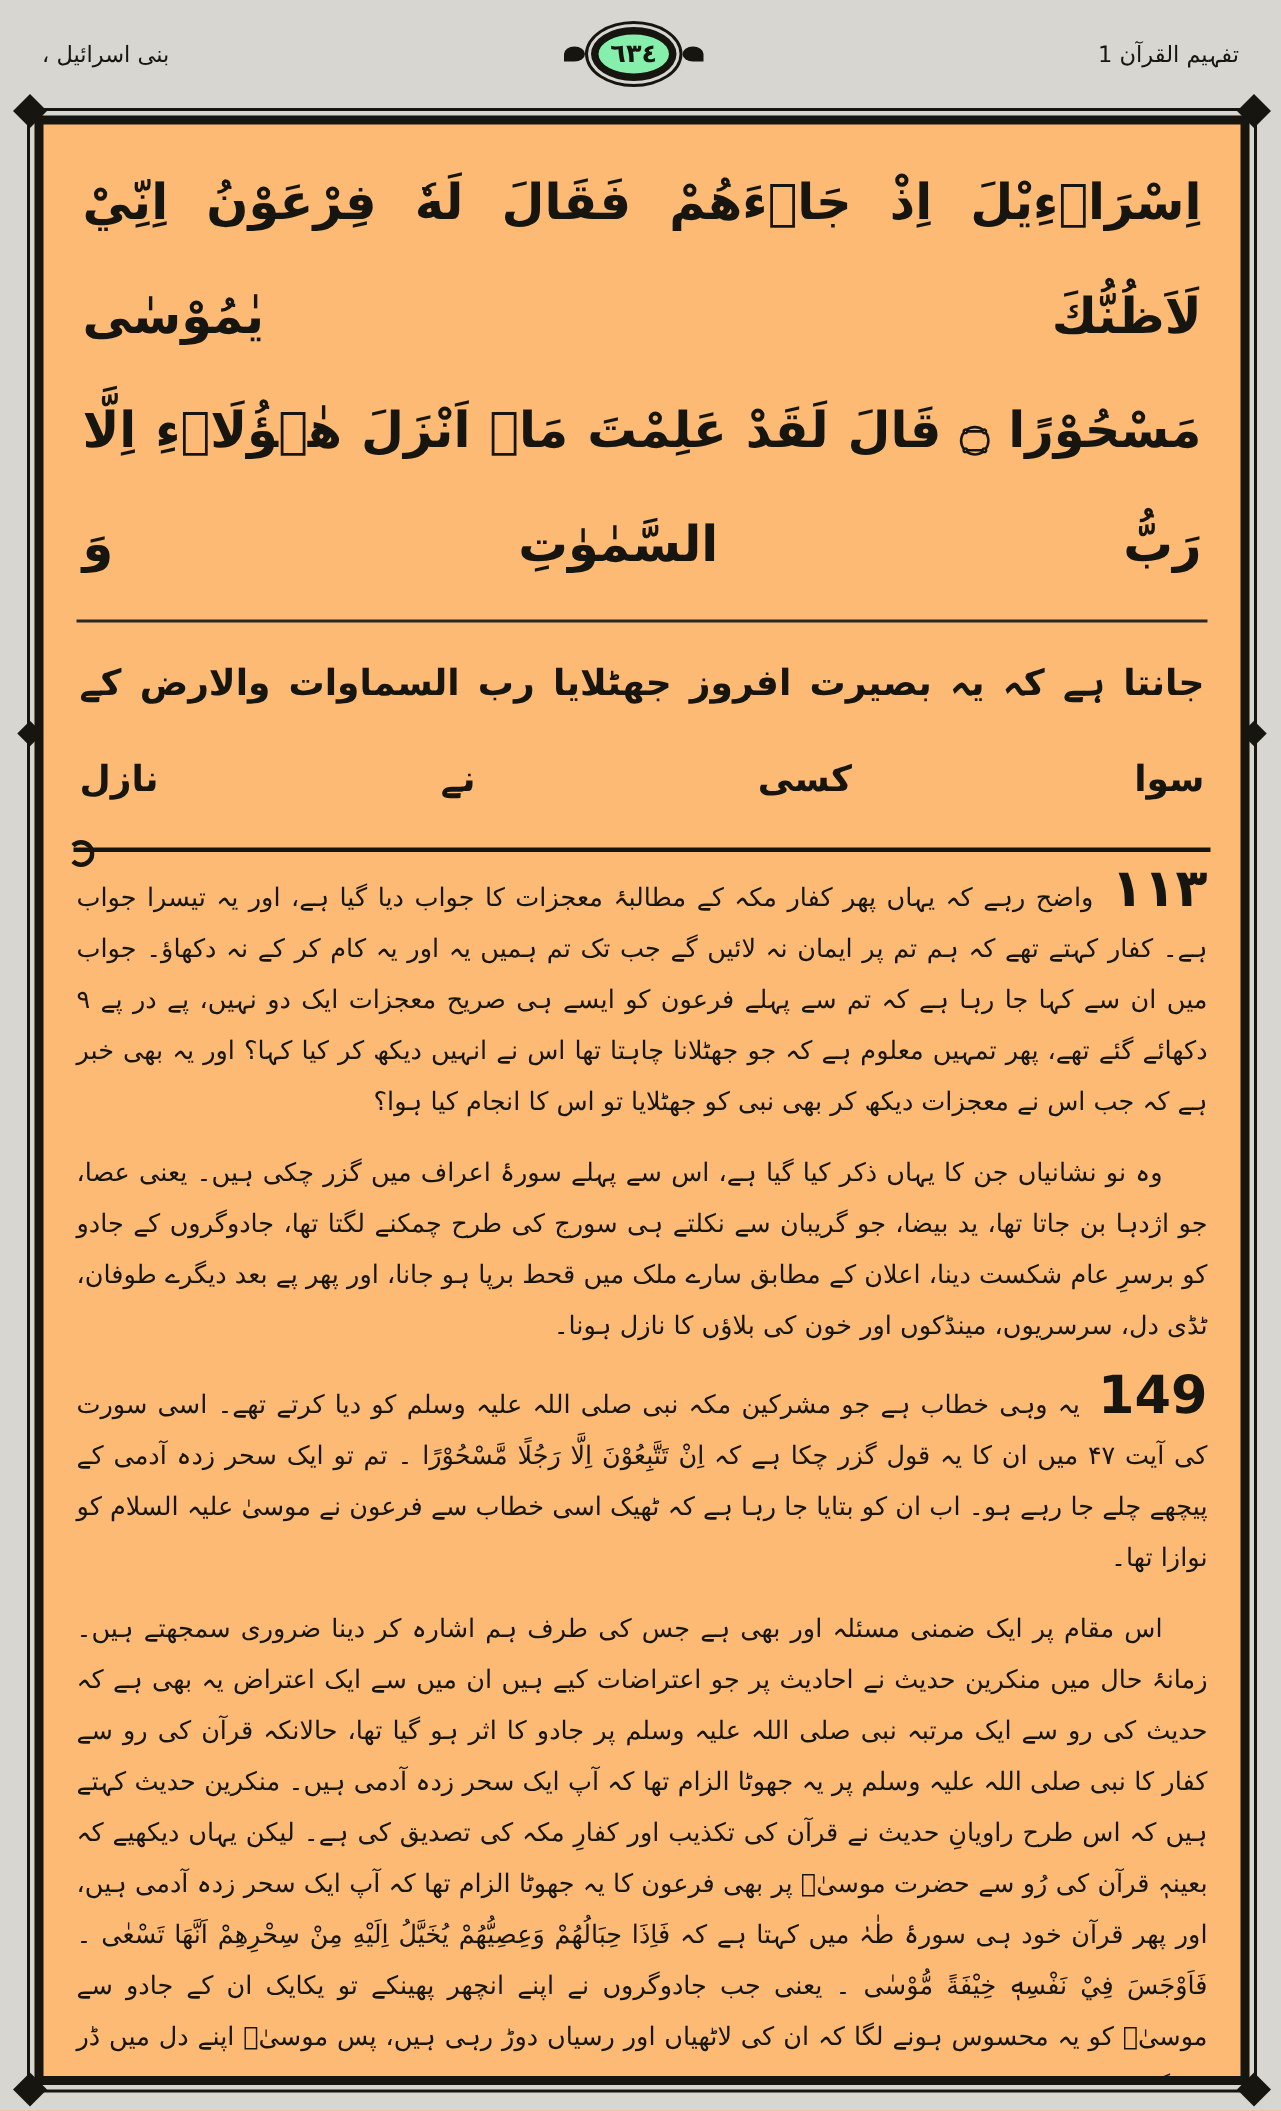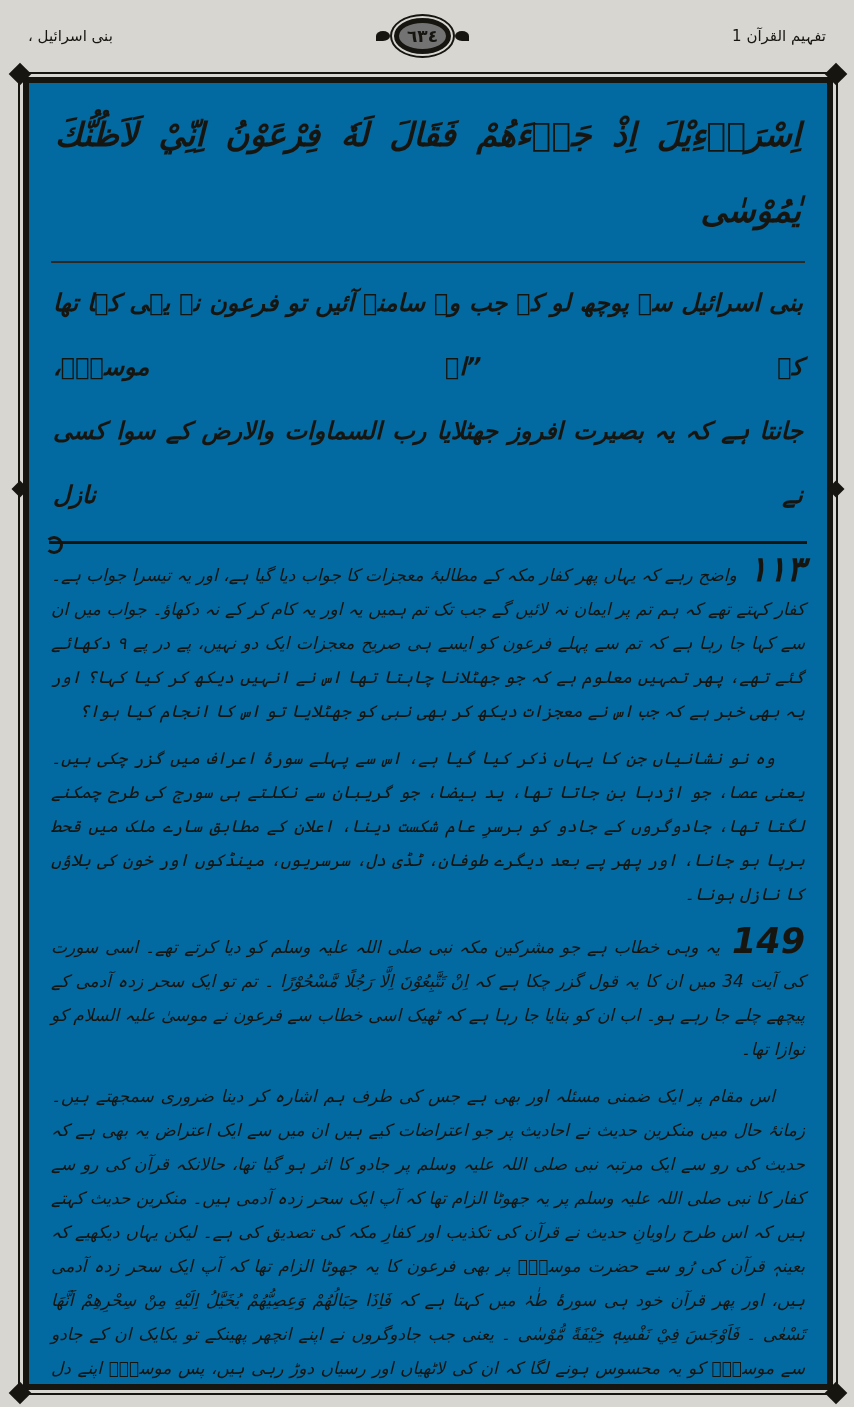--- a/index.html
+++ b/index.html
@@ -40,21 +40,21 @@
   }
   .cart-num {
     display: inline-block;
     border: 5px solid #17150f;
     outline: 2px solid #17150f;
     outline-offset: 2px;
     border-radius: 50%;
     padding: 3px 8px;
     font-size: 17px;
     font-weight: bold;
-    background: #737373;
+    background: #86efac;
   }
   .cart-wing {
     width: 14px;
     height: 10px;
     background: #17150f;
     border-radius: 50% 50% 50% 0;
   }
   .cart-wing.right { border-radius: 50% 50% 0 50%; }
 
   
@@ -67,22 +67,21 @@
     border: 2px solid #17150f;
     padding: 3px;
     box-sizing: border-box;
   }
   .frame-inner {
     height: 100%;
     box-sizing: border-box;
     border: 6px solid #17150f;
     padding: 8px 20px 0;
     overflow: hidden;
-    background: #0369a1;
-    font-style: italic;
+    background: #fdba74;
   }
   .corner {
     position: absolute;
     width: 16px;
     height: 16px;
     background: #17150f;
     transform: rotate(45deg);
   }
   .corner.tl { top: -8px; left: -8px; }
   .corner.tr { top: -8px; right: -8px; }
@@ -176,37 +175,37 @@
   <span class="corner tr"></span>
   <span class="corner bl"></span>
   <span class="corner br"></span>
   <span class="side-bump left"></span>
   <span class="side-bump right"></span>
 
   <div class="frame-inner">
 
     <section class="quran-block">
       <div class="quran-line">اِسْرَاۤءِيْلَ اِذْ جَاۤءَهُمْ فَقَالَ لَهٗ فِرْعَوْنُ اِنِّيْ لَاَظُنُّكَ يٰمُوْسٰى</div>
+      <div class="quran-line">مَسْحُوْرًا ۝ قَالَ لَقَدْ عَلِمْتَ مَاۤ اَنْزَلَ هٰۤؤُلَاۤءِ اِلَّا رَبُّ السَّمٰوٰتِ وَ</div>
     </section>
 
     <div class="thin-divider"></div>
 
     <section class="translation-block">
-      <div class="translation-line">بنی اسرائیل سے پوچھ لو کہ جب وہ سامنے آئیں تو فرعون نے یہی کہا تھا کہ ”اے موسیٰؑ،</div>
       <div class="translation-line">جانتا ہے کہ یہ بصیرت افروز جھٹلایا رب السماوات والارض کے سوا کسی نے نازل</div>
     </section>
 
     <div class="heavy-divider">
       <span class="divider-curl"></span>
     </div>
 
     <section class="commentary-block">
       <p class="commentary-para"><span class="note-marker">۱۱۳</span><span>واضح رہے کہ یہاں پھر کفار مکہ کے مطالبۂ معجزات کا جواب دیا گیا ہے، اور یہ تیسرا جواب ہے۔ کفار کہتے تھے کہ ہم تم پر ایمان نہ لائیں گے جب تک تم ہمیں یہ اور یہ کام کر کے نہ دکھاؤ۔ جواب میں ان سے کہا جا رہا ہے کہ تم سے پہلے فرعون کو ایسے ہی صریح معجزات ایک دو نہیں، پے در پے ۹ دکھائے گئے تھے، پھر تمہیں معلوم ہے کہ جو جھٹلانا چاہتا تھا اس نے انہیں دیکھ کر کیا کہا؟ اور یہ بھی خبر ہے کہ جب اس نے معجزات دیکھ کر بھی نبی کو جھٹلایا تو اس کا انجام کیا ہوا؟</span></p>
 
       <p class="commentary-para indented"><span>وہ نو نشانیاں جن کا یہاں ذکر کیا گیا ہے، اس سے پہلے سورۂ اعراف میں گزر چکی ہیں۔ یعنی عصا، جو اژدہا بن جاتا تھا، ید بیضا، جو گریبان سے نکلتے ہی سورج کی طرح چمکنے لگتا تھا، جادوگروں کے جادو کو برسرِ عام شکست دینا، اعلان کے مطابق سارے ملک میں قحط برپا ہو جانا، اور پھر پے بعد دیگرے طوفان، ٹڈی دل، سرسریوں، مینڈکوں اور خون کی بلاؤں کا نازل ہونا۔</span></p>
 
-      <p class="commentary-para"><span class="note-marker">149</span><span>یہ وہی خطاب ہے جو مشرکین مکہ نبی صلی اللہ علیہ وسلم کو دیا کرتے تھے۔ اسی سورت کی آیت 34 میں ان کا یہ قول گزر چکا ہے کہ اِنْ تَتَّبِعُوْنَ اِلَّا رَجُلًا مَّسْحُوْرًا ۔ تم تو ایک سحر زدہ آدمی کے پیچھے چلے جا رہے ہو۔ اب ان کو بتایا جا رہا ہے کہ ٹھیک اسی خطاب سے فرعون نے موسیٰ علیہ السلام کو نوازا تھا۔</span></p>
+      <p class="commentary-para"><span class="note-marker">149</span><span>یہ وہی خطاب ہے جو مشرکین مکہ نبی صلی اللہ علیہ وسلم کو دیا کرتے تھے۔ اسی سورت کی آیت ۴۷ میں ان کا یہ قول گزر چکا ہے کہ اِنْ تَتَّبِعُوْنَ اِلَّا رَجُلًا مَّسْحُوْرًا ۔ تم تو ایک سحر زدہ آدمی کے پیچھے چلے جا رہے ہو۔ اب ان کو بتایا جا رہا ہے کہ ٹھیک اسی خطاب سے فرعون نے موسیٰ علیہ السلام کو نوازا تھا۔</span></p>
 
       <p class="commentary-para indented"><span>اس مقام پر ایک ضمنی مسئلہ اور بھی ہے جس کی طرف ہم اشارہ کر دینا ضروری سمجھتے ہیں۔ زمانۂ حال میں منکرین حدیث نے احادیث پر جو اعتراضات کیے ہیں ان میں سے ایک اعتراض یہ بھی ہے کہ حدیث کی رو سے ایک مرتبہ نبی صلی اللہ علیہ وسلم پر جادو کا اثر ہو گیا تھا، حالانکہ قرآن کی رو سے کفار کا نبی صلی اللہ علیہ وسلم پر یہ جھوٹا الزام تھا کہ آپ ایک سحر زدہ آدمی ہیں۔ منکرین حدیث کہتے ہیں کہ اس طرح راویانِ حدیث نے قرآن کی تکذیب اور کفارِ مکہ کی تصدیق کی ہے۔ لیکن یہاں دیکھیے کہ بعینہٖ قرآن کی رُو سے حضرت موسیٰؑ پر بھی فرعون کا یہ جھوٹا الزام تھا کہ آپ ایک سحر زدہ آدمی ہیں، اور پھر قرآن خود ہی سورۂ طٰہٰ میں کہتا ہے کہ فَاِذَا حِبَالُهُمْ وَعِصِيُّهُمْ يُخَيَّلُ اِلَيْهِ مِنْ سِحْرِهِمْ اَنَّهَا تَسْعٰى ۔ فَاَوْجَسَ فِيْ نَفْسِهٖ خِيْفَةً مُّوْسٰى ۔ یعنی جب جادوگروں نے اپنے انچھر پھینکے تو یکایک ان کے جادو سے موسیٰؑ کو یہ محسوس ہونے لگا کہ ان کی لاٹھیاں اور رسیاں دوڑ رہی ہیں، پس موسیٰؑ اپنے دل میں ڈر سا گیا۔ یہ الفاظ صریح طور</span></p>
     </section>
 
   </div>
 </div>
 
 </body></html>

